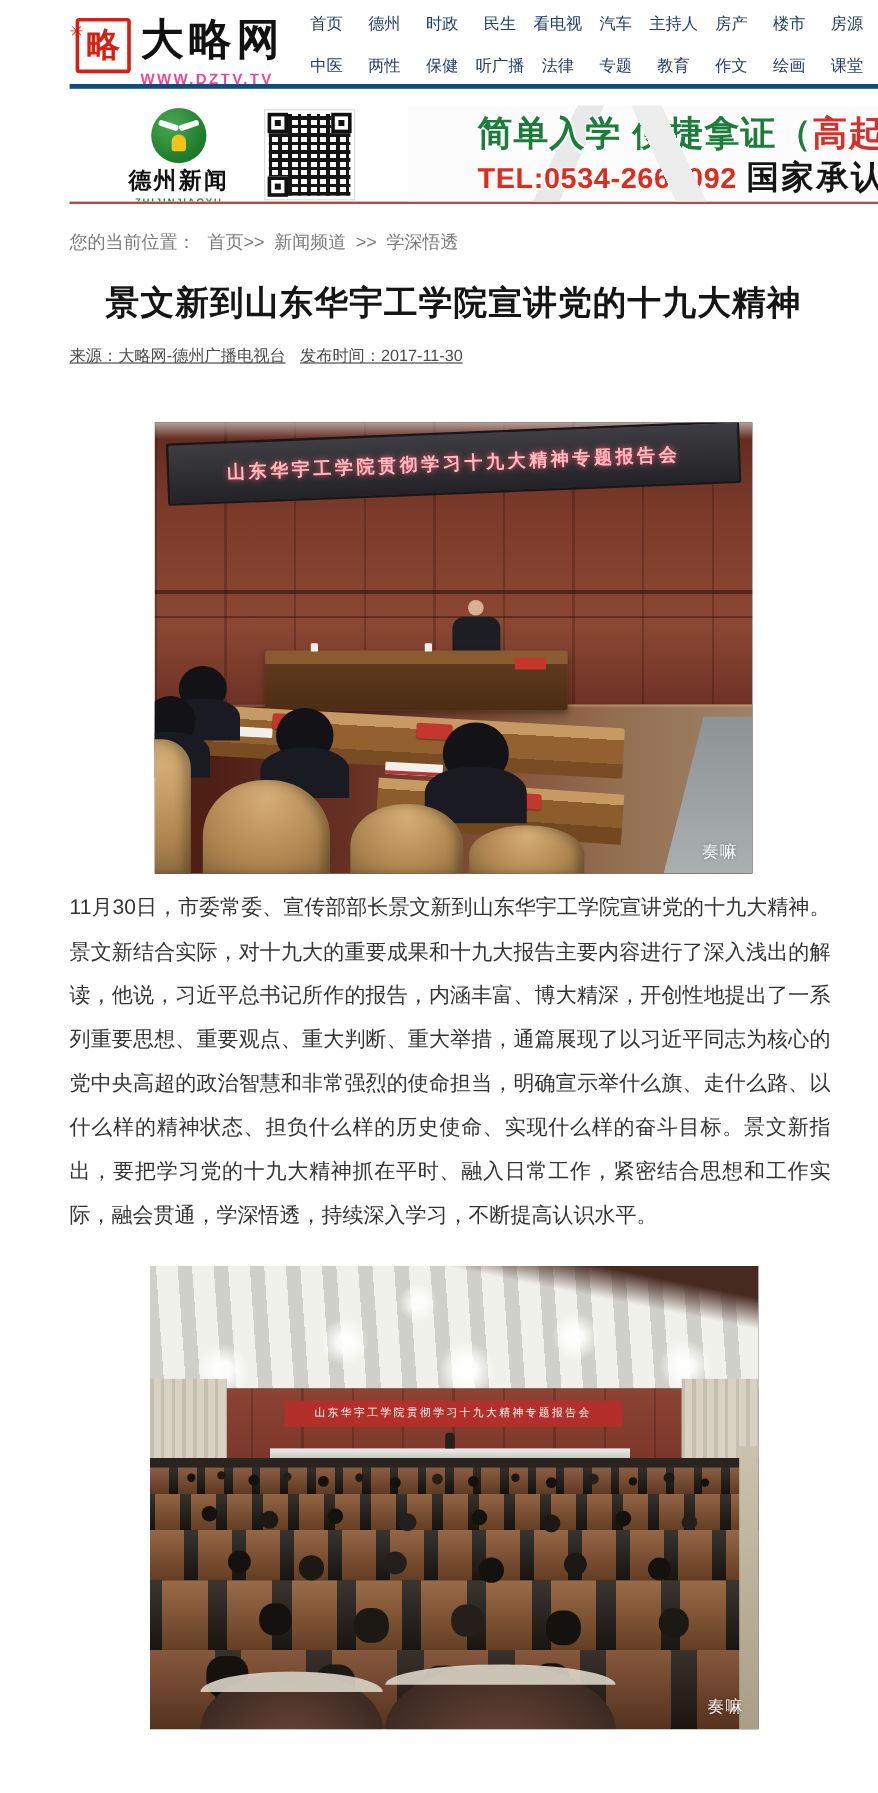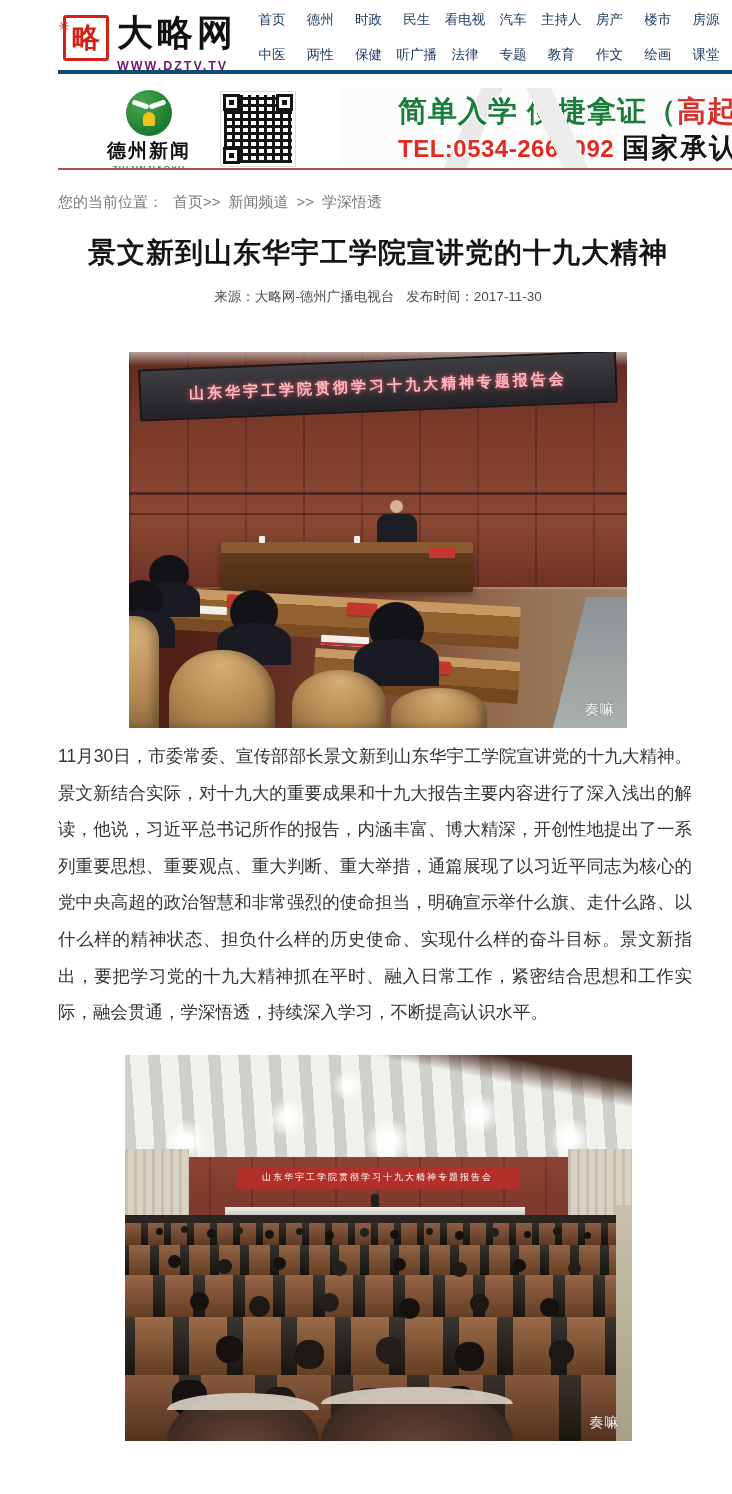--- a/index.html
+++ b/index.html
@@ -10,21 +10,21 @@
 
   
   .header { position:relative; height:70px; }
   .logo { position:absolute; left:63px; top:9px; display:flex; align-items:flex-start; cursor:pointer; }
   .logo-icon { position:relative; width:46px; height:46px; border:3px solid #d42015; border-radius:3px;
                color:#d42015; font-weight:bold; font-size:28px; line-height:40px; text-align:center; margin-top:6px; }
   .logo-sun { position:absolute; top:-12px; left:-8px; font-size:14px; color:#d42015; }
   .logo-txt { margin-left:8px; }
   .logo-title { font-size:36px; font-weight:bold; color:#111; letter-spacing:4px;
                 font-family:"DejaVu Serif","Liberation Serif",serif; }
-  .logo-url { font-size:12.5px; font-weight:bold; color:#701a75; letter-spacing:2px; margin-top:1px;text-decoration:underline; }
+  .logo-url { font-size:12.5px; font-weight:bold; color:#ec4899; letter-spacing:2px; margin-top:1px; }
   .nav { position:absolute; right:2px; top:11px; width:482px; display:grid;
          grid-template-columns:repeat(10,1fr); row-gap:17px; }
   .nav a { color:#203e63; font-size:13.5px; text-decoration:none; text-align:center; white-space:nowrap; cursor:pointer; }
   .nav a.b { font-weight:normal; }
   .divider { margin-left:58px; width:674px; height:4px; background:#0e4d78; }
 
   
   .ad { position:relative; margin:14px 0 0 58px; width:674px; height:82px; background:#fff;
         border-bottom:2px solid #aa5048; overflow:hidden; cursor:pointer; }
   .ad-left { position:absolute; left:16px; top:0; width:150px; height:100%; text-align:center; }
@@ -59,21 +59,21 @@
 
   
   .crumbs { margin:23px 0 0 58px; font-size:15px; color:#7a7a7a; }
   .crumbs a { color:#7a7a7a; text-decoration:none; cursor:pointer; }
   .crumbs .sp1 { margin-right:8px; } .crumbs .sp2 { margin:0 8px; }
   .crumbs .pre { margin-right:10px; }
 
   
   .main { margin-left:58px; width:640px; }
   h1.title { margin-top:22px; text-align:center; font-size:28px; letter-spacing:1px; color:#151515; }
-  .meta { margin-top:16px; text-align:center; font-size:13.5px; color:#4c4c4c; }
+  .meta { margin-top:16px; font-size:13.5px; color:#4c4c4c;text-decoration:underline; }
   .meta .pub { margin-left:12px; }
   .body-text { margin-top:10px; font-size:17.5px; line-height:36.6px; color:#343434; text-align:justify;
                width:634px; }
 
   figure.photo { position:relative; overflow:hidden; background:#555; }
   .watermark { position:absolute; right:12px; bottom:9px; color:rgba(255,255,255,.92); font-size:14px;
                letter-spacing:1px; text-shadow:0 0 3px rgba(0,0,0,.3);font-family:Liberation Serif, serif; }
 
   
   .ph1 { width:498px; height:376px; margin:46px auto 0; }

